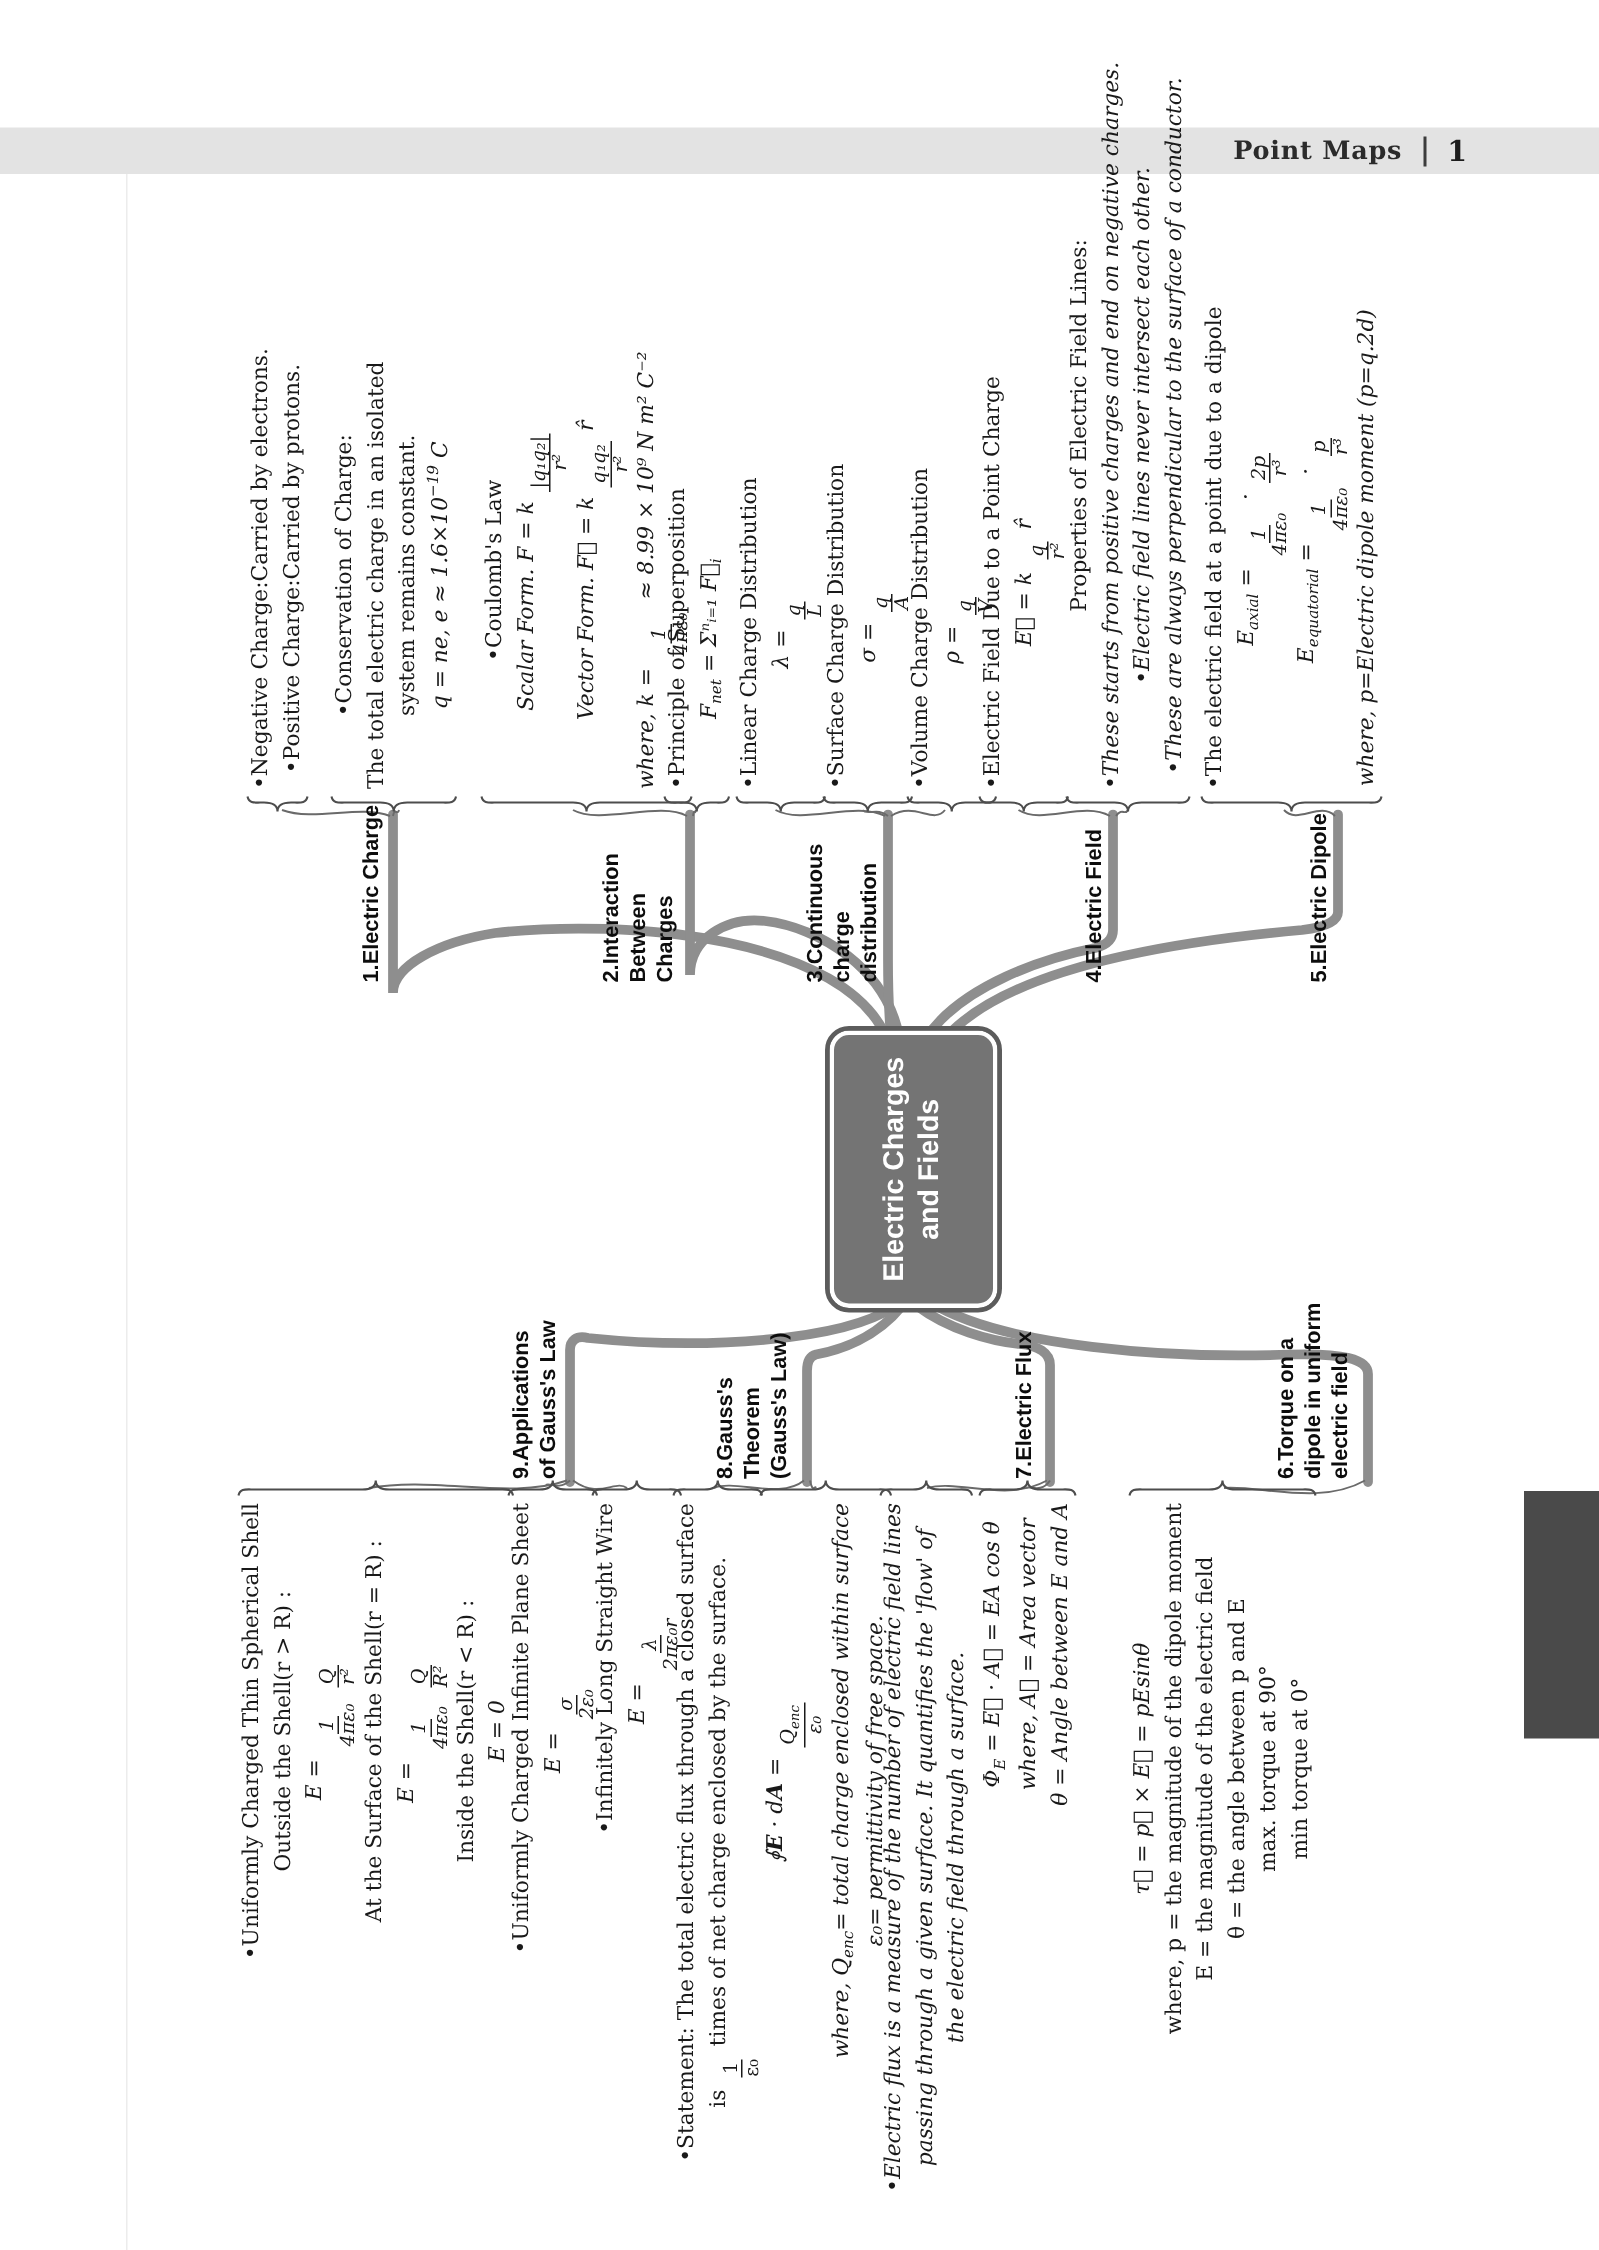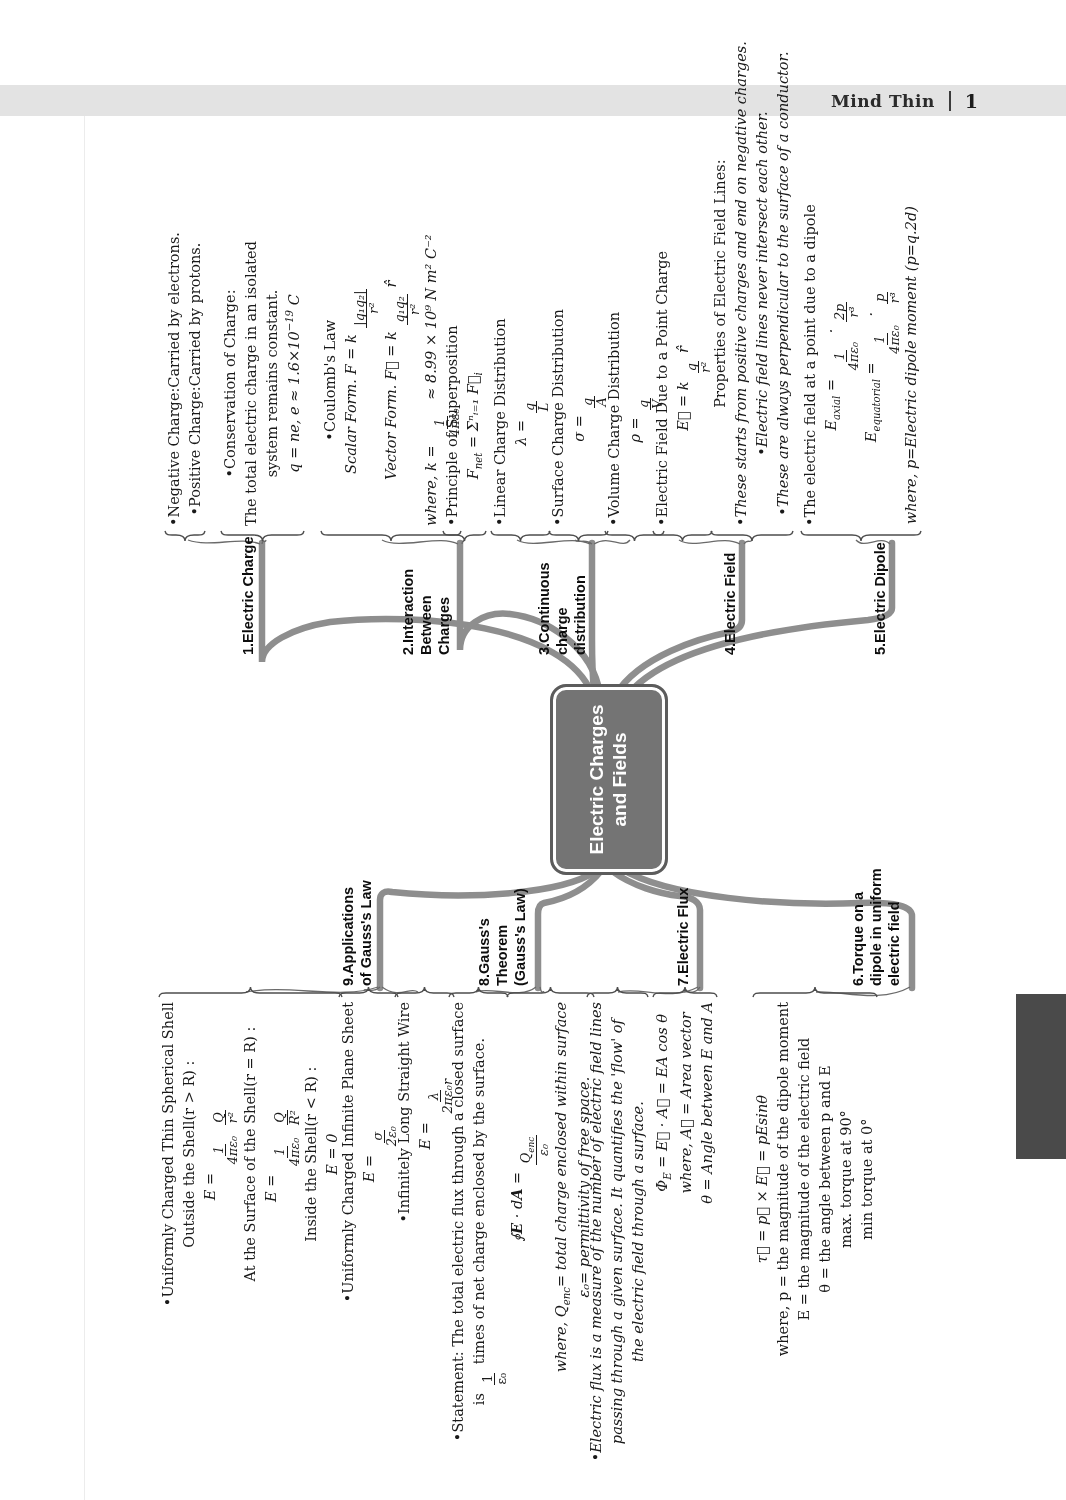--- a/index.html
+++ b/index.html
@@ -62,21 +62,21 @@
   .pos-group-8b{right:1002px;top:506px;}
   .pos-group-7a{right:1002px;top:586px;}
   .pos-group-7b{right:1002px;top:652px;}
   .pos-group-6a{right:1002px;top:752px;}
 </style>
 </head>
 <body>
 
 <div class="page">
   <div class="header-band">
-    <span class="header-title">Mind Thin</span>
+    <span class="header-title">Point Maps</span>
     <span class="header-sep"></span>
     <span class="header-page">1</span>
   </div>
   <div class="gutter"></div>
   <div class="side-tab"></div>
 
   <div class="map" id="map">
     <svg class="connectors" width="1500" height="1066" viewBox="0 0 1500 1066">
       <g fill="none" stroke="#8e8e8e" stroke-width="6.5" stroke-linecap="round">
         <path d="M806,592 C875,565 888,420 878,330 C872,292 856,262 838,262 L957,262"></path>

